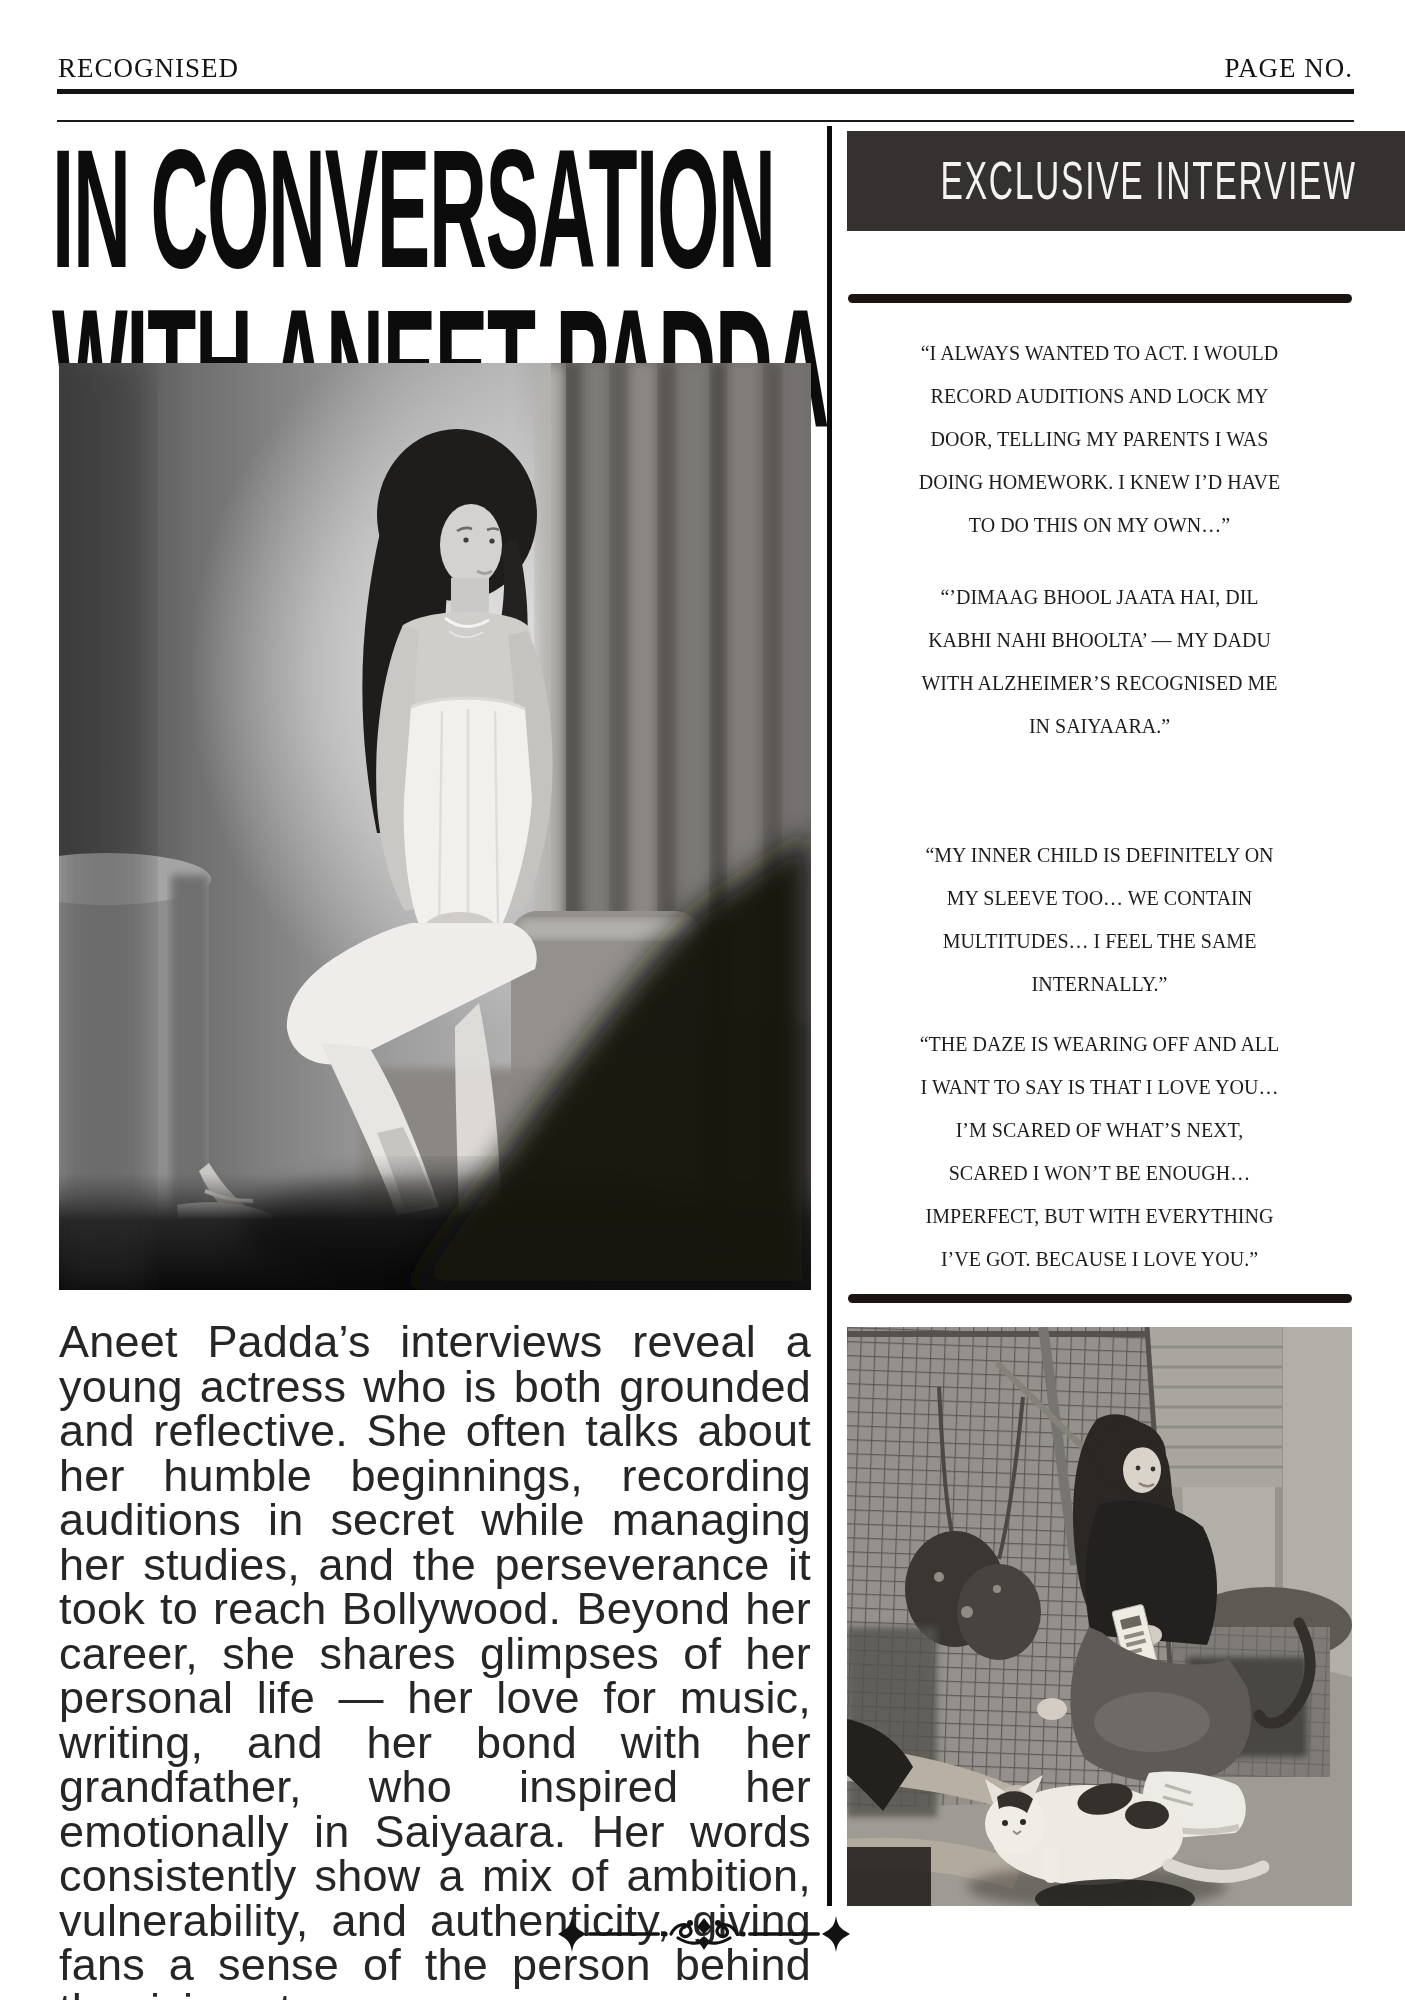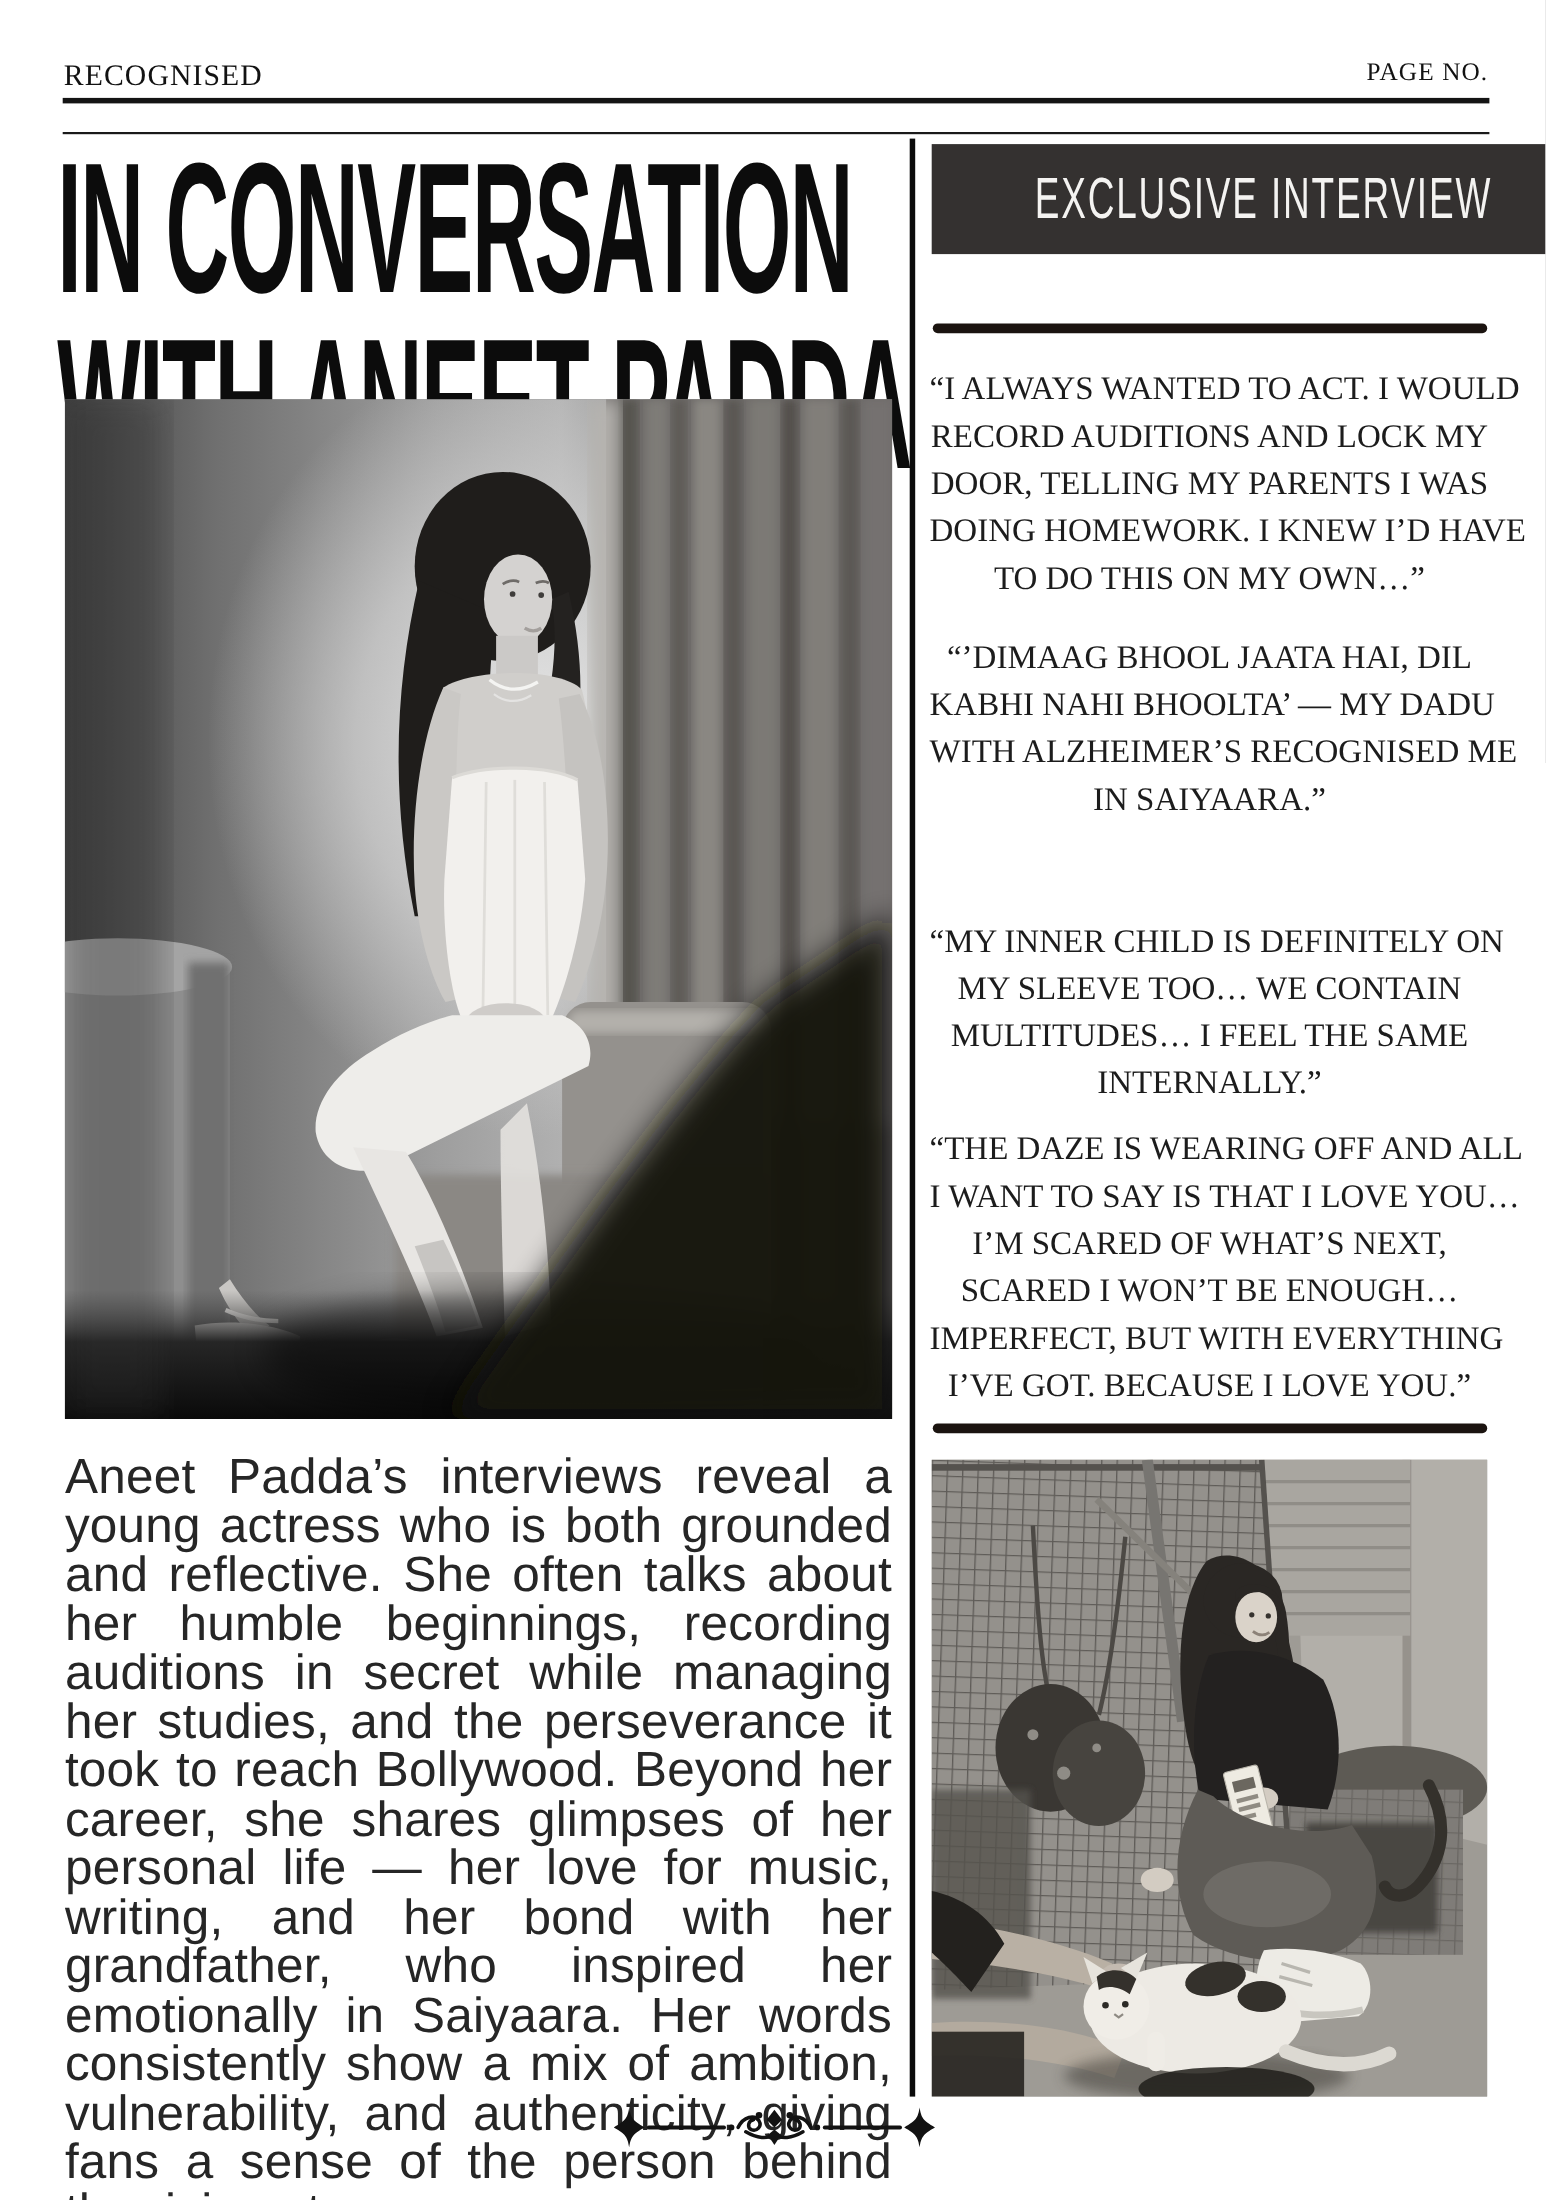--- a/index.html
+++ b/index.html
@@ -8,21 +8,21 @@
     background:#ffffff; overflow:hidden;
     font-family:"Liberation Serif", serif; color:#101010;
   }
   
   .masthead-brand {
     position:absolute; left:58px; top:53px;
     font-size:27px; letter-spacing:1px; color:#121212; white-space:nowrap;
   }
   .masthead-page {
     position:absolute; right:52px; top:53px;
-    font-size:23px; letter-spacing:1px; color:#121212; white-space:nowrap;
+    font-size:27px; letter-spacing:1px; color:#121212; white-space:nowrap;
   }
   .masthead-rule-thick {
     position:absolute; left:57px; top:89px; width:1297px; height:5px; background:#141414;
   }
   .masthead-rule-thin {
     position:absolute; left:57px; top:120px; width:1297px; height:2px; background:#1a1a1a;
   }
   
   .headline {
     position:absolute; left:52px; top:128px; width:762px; height:330px;
@@ -62,21 +62,21 @@
   }
   .col-rule {
     position:absolute; left:848px; width:504px; height:9px;
     background:#1b1410; border-radius:5px;
   }
   .col-rule.r1 { top:294px; }
   .col-rule.r2 { top:1294px; }
   .quotes {
     position:absolute; left:845px; top:303px; width:509px;
     text-align:center; font-family:"Liberation Serif", serif;
-    font-size:30px; line-height:43px; color:#1c1c1c;
+    font-size:20px; line-height:43px; color:#1c1c1c;
   }
   .quote { margin:0; }
   .quote div { white-space:nowrap; }
   .quote.q1 { margin-top:29px; }
   .quote.q2 { margin-top:29px; }
   .quote.q3 { margin-top:86px; }
   .quote.q4 { margin-top:17px; }
   .secondary-photo {
     position:absolute; left:847px; top:1327px; width:505px; height:579px; margin:0;
     background:#9b9893;

